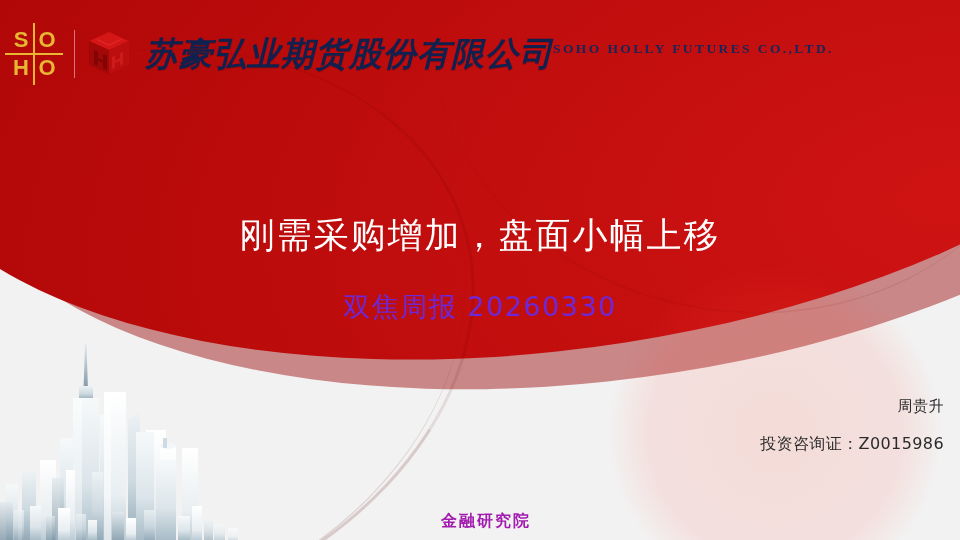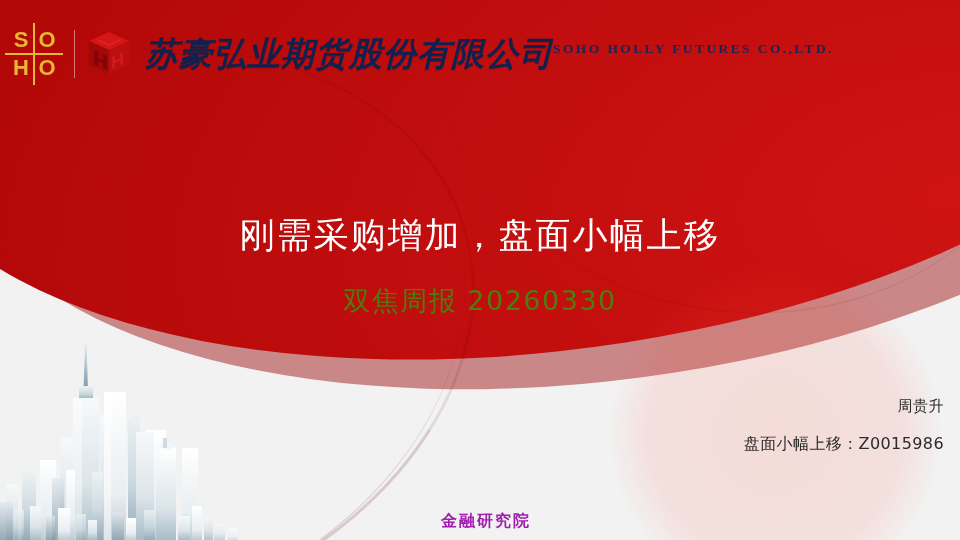--- a/index.html
+++ b/index.html
@@ -210,23 +210,23 @@
     font-family: Liberation Serif, serif;
     font-size: 35px;
     font-weight: 400;
     letter-spacing: 2px;
     white-space: nowrap;
   }
   .title-sub {
     position: absolute;
     left: 0;
     right: 0;
-    top: 283px;
+    top: 289px;
     text-align: center;
-    color: #4d7c0f;
+    color: #6d28d9;
     font-family: "DejaVu Sans", "Liberation Sans", sans-serif;
     font-size: 27px;
     font-weight: 400;
     letter-spacing: 1.5px;
     white-space: nowrap;
   }
 
   
   .author-block {
     position: absolute;
@@ -375,18 +375,18 @@
       <div class="company-cn">苏豪弘业期货股份有限公司</div>
       <div class="company-en">SOHO HOLLY FUTURES CO.,LTD.</div>
     </div>
   </div>
 
   <div class="title-main">刚需采购增加，盘面小幅上移</div>
   <div class="title-sub">双焦周报 20260330</div>
 
   <div class="author-block">
     <div class="author-name">周贵升</div>
-    <div class="author-cert">盘面小幅上移：Z0015986</div>
+    <div class="author-cert">投资咨询证：Z0015986</div>
   </div>
 
   <div class="footer-dept">金融研究院</div>
 
 </div>
 
 </body></html>

